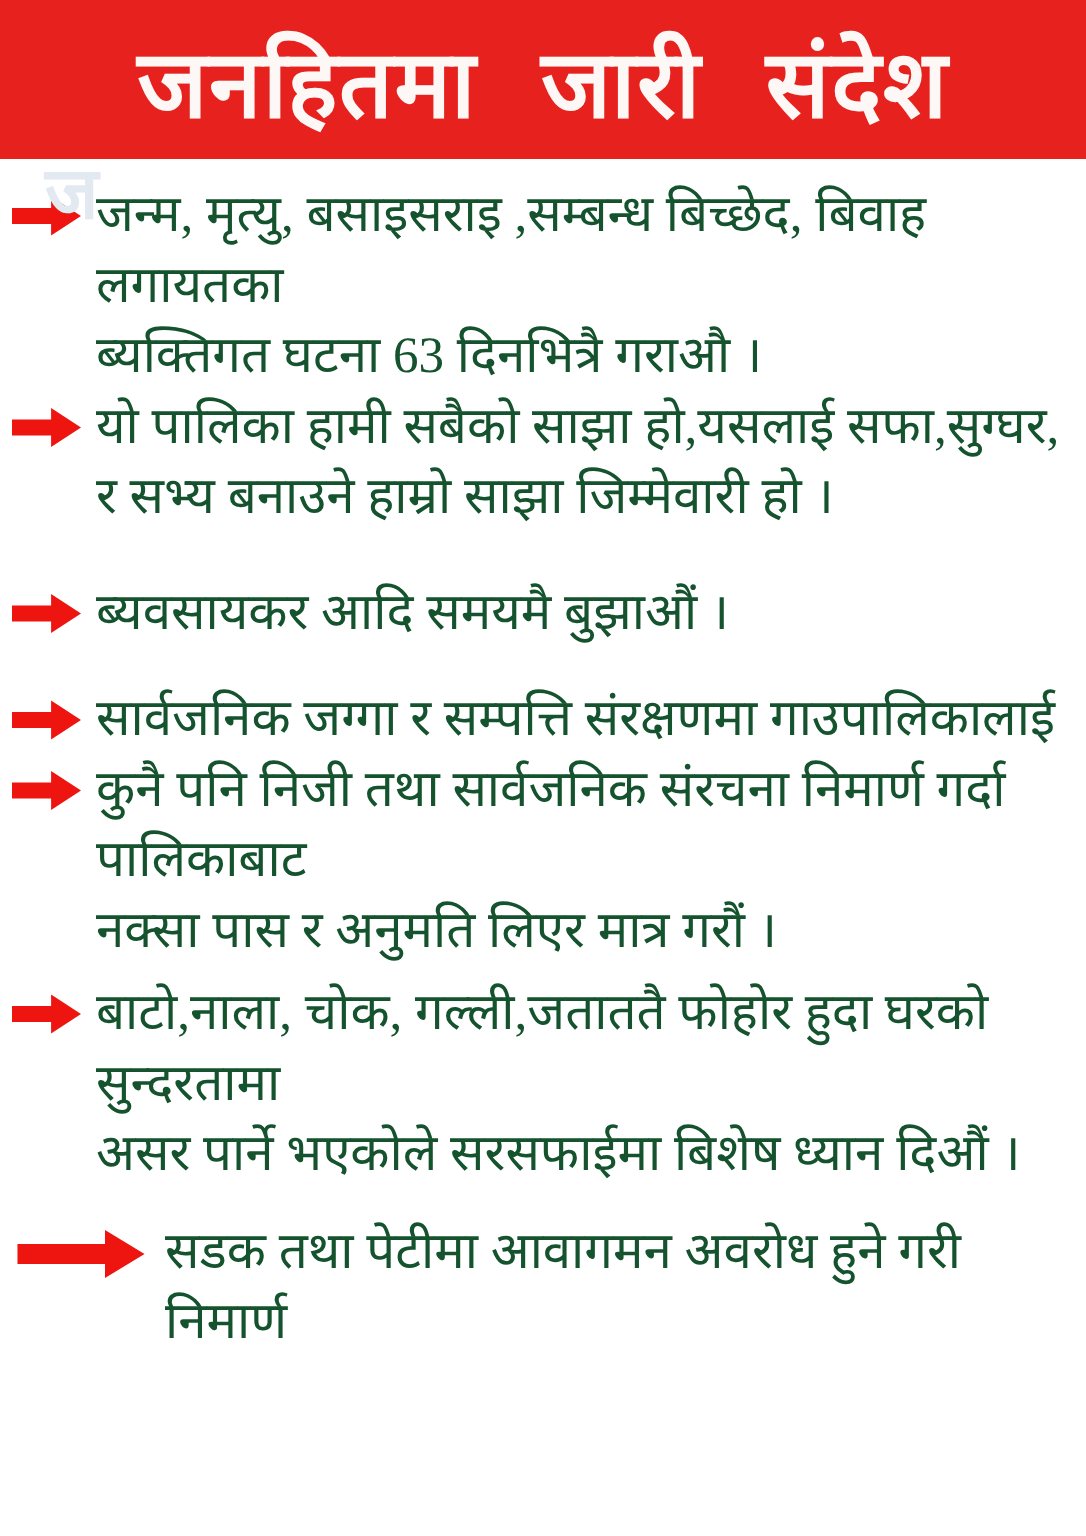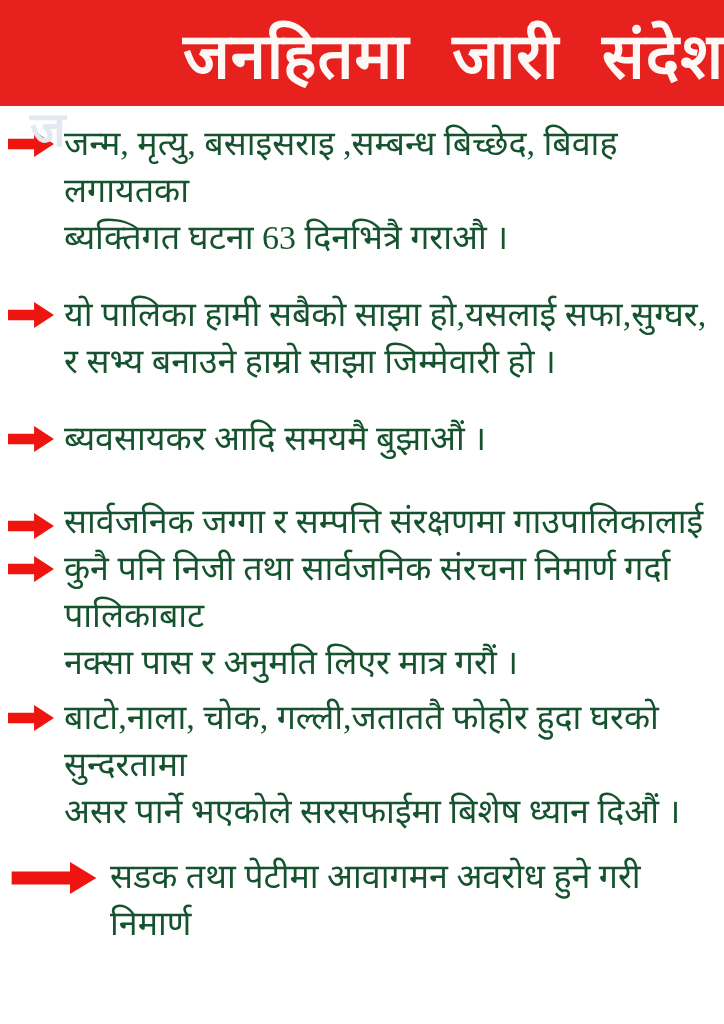--- a/index.html
+++ b/index.html
@@ -2,40 +2,40 @@
 <html><head>
 <meta charset="utf-8">
 <style>
   html,body{margin:0;padding:0;}
   body{
     width:724px;height:1024px;overflow:hidden;background:#ffffff;position:relative;
     font-family:"Liberation Serif","DejaVu Serif",serif;
   }
   .banner{
     width:724px;height:106px;background:#e6211e;
-    display:flex;align-items:center;justify-content:flex-end;
+    display:flex;align-items:center;justify-content:center;
     color:#fdf8f6;font-size:63px;font-weight:bold;
     word-spacing:26px;letter-spacing:1px;white-space:nowrap;
   }
   .ghost-letter{
     position:absolute;left:30px;top:106px;font-size:48px;font-weight:bold;
     color:#e3e9f1;line-height:48px;user-select:none;
   }
   .bullets{padding:0 6px 0 8px;}
   .bullet{
     display:flex;align-items:flex-start;
     color:#14532d;font-size:34px;line-height:47px;
   }
   .bullet .arrow{flex:none;margin-top:9px;margin-right:10px;}
   .bullet .arrow svg{display:block;width:46px;height:30px;}
   .bullet.long .arrow svg{width:92px;height:32px;}
   .b1{margin-top:14px;}
-  .b2{margin-top:30px;}
+  .b2{}
   .b3{margin-top:30px;}
-  .b4{margin-top:36px;align-items:center;}
+  .b4{margin-top:24px;}
   .b5{}
   .b6{margin-top:8px;}
   .b7{margin-top:18px;}
   .lines{flex:1;}
 </style>
 </head>
 <body>
 
 <div class="banner">
   <span>जनहितमा जारी संदेश</span>

